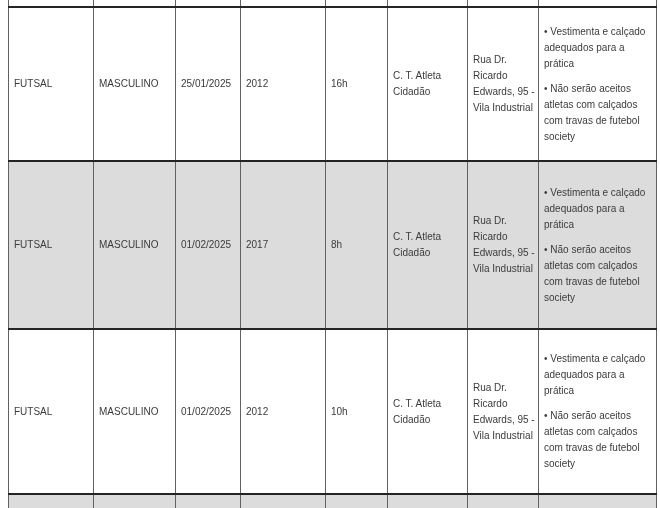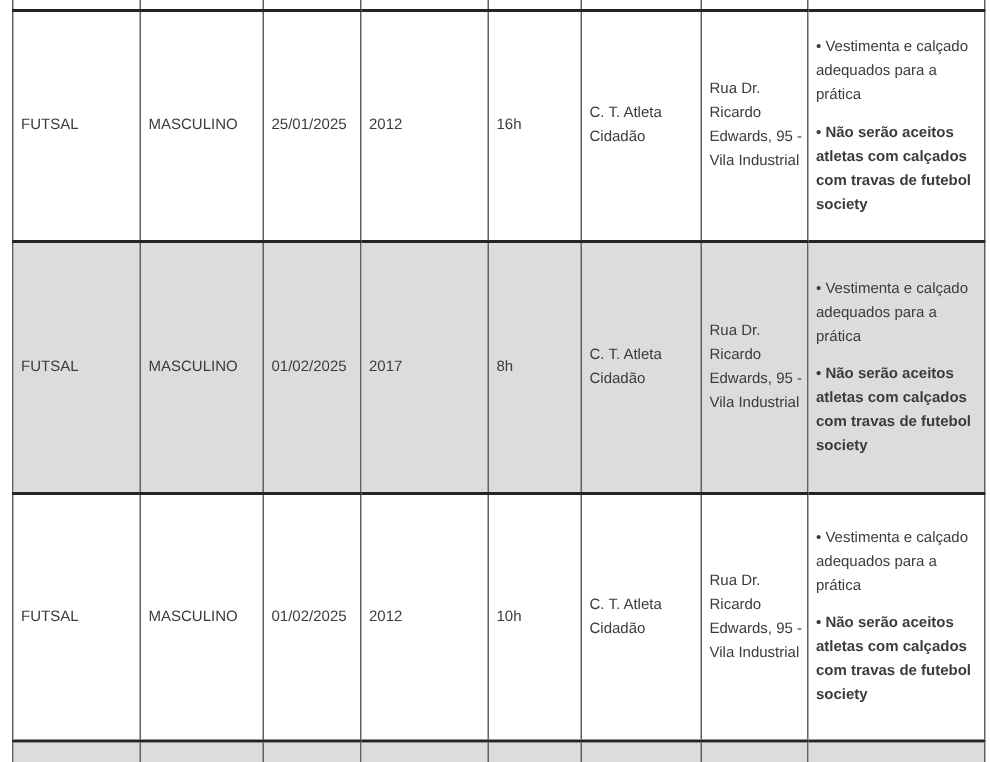--- a/index.html
+++ b/index.html
@@ -31,21 +31,21 @@
     padding: 2px 3px 2px 5px;
     font-size: 10px;
     line-height: 16px;
     color: #3b3b3b;
     overflow: hidden;
   }
   tr.partial-top td { border-top: none; }
   tr.partial-bottom td { border-bottom: none; }
   tr.shaded td { background: #dcdcdc; }
   td p { margin: 0 0 9px 0; }
-  td p:last-child { margin-bottom: 0; font-weight: bold; }
+  td p:last-child { margin-bottom: 0; }
   .col-sport   { width: 85px; }
   .col-gender  { width: 82px; }
   .col-date    { width: 65px; }
   .col-year    { width: 85px; }
   .col-time    { width: 62px; }
   .col-venue   { width: 80px; }
   .col-address { width: 71px; }
   .col-notes   { width: 118px; }
 </style>
 </head>

